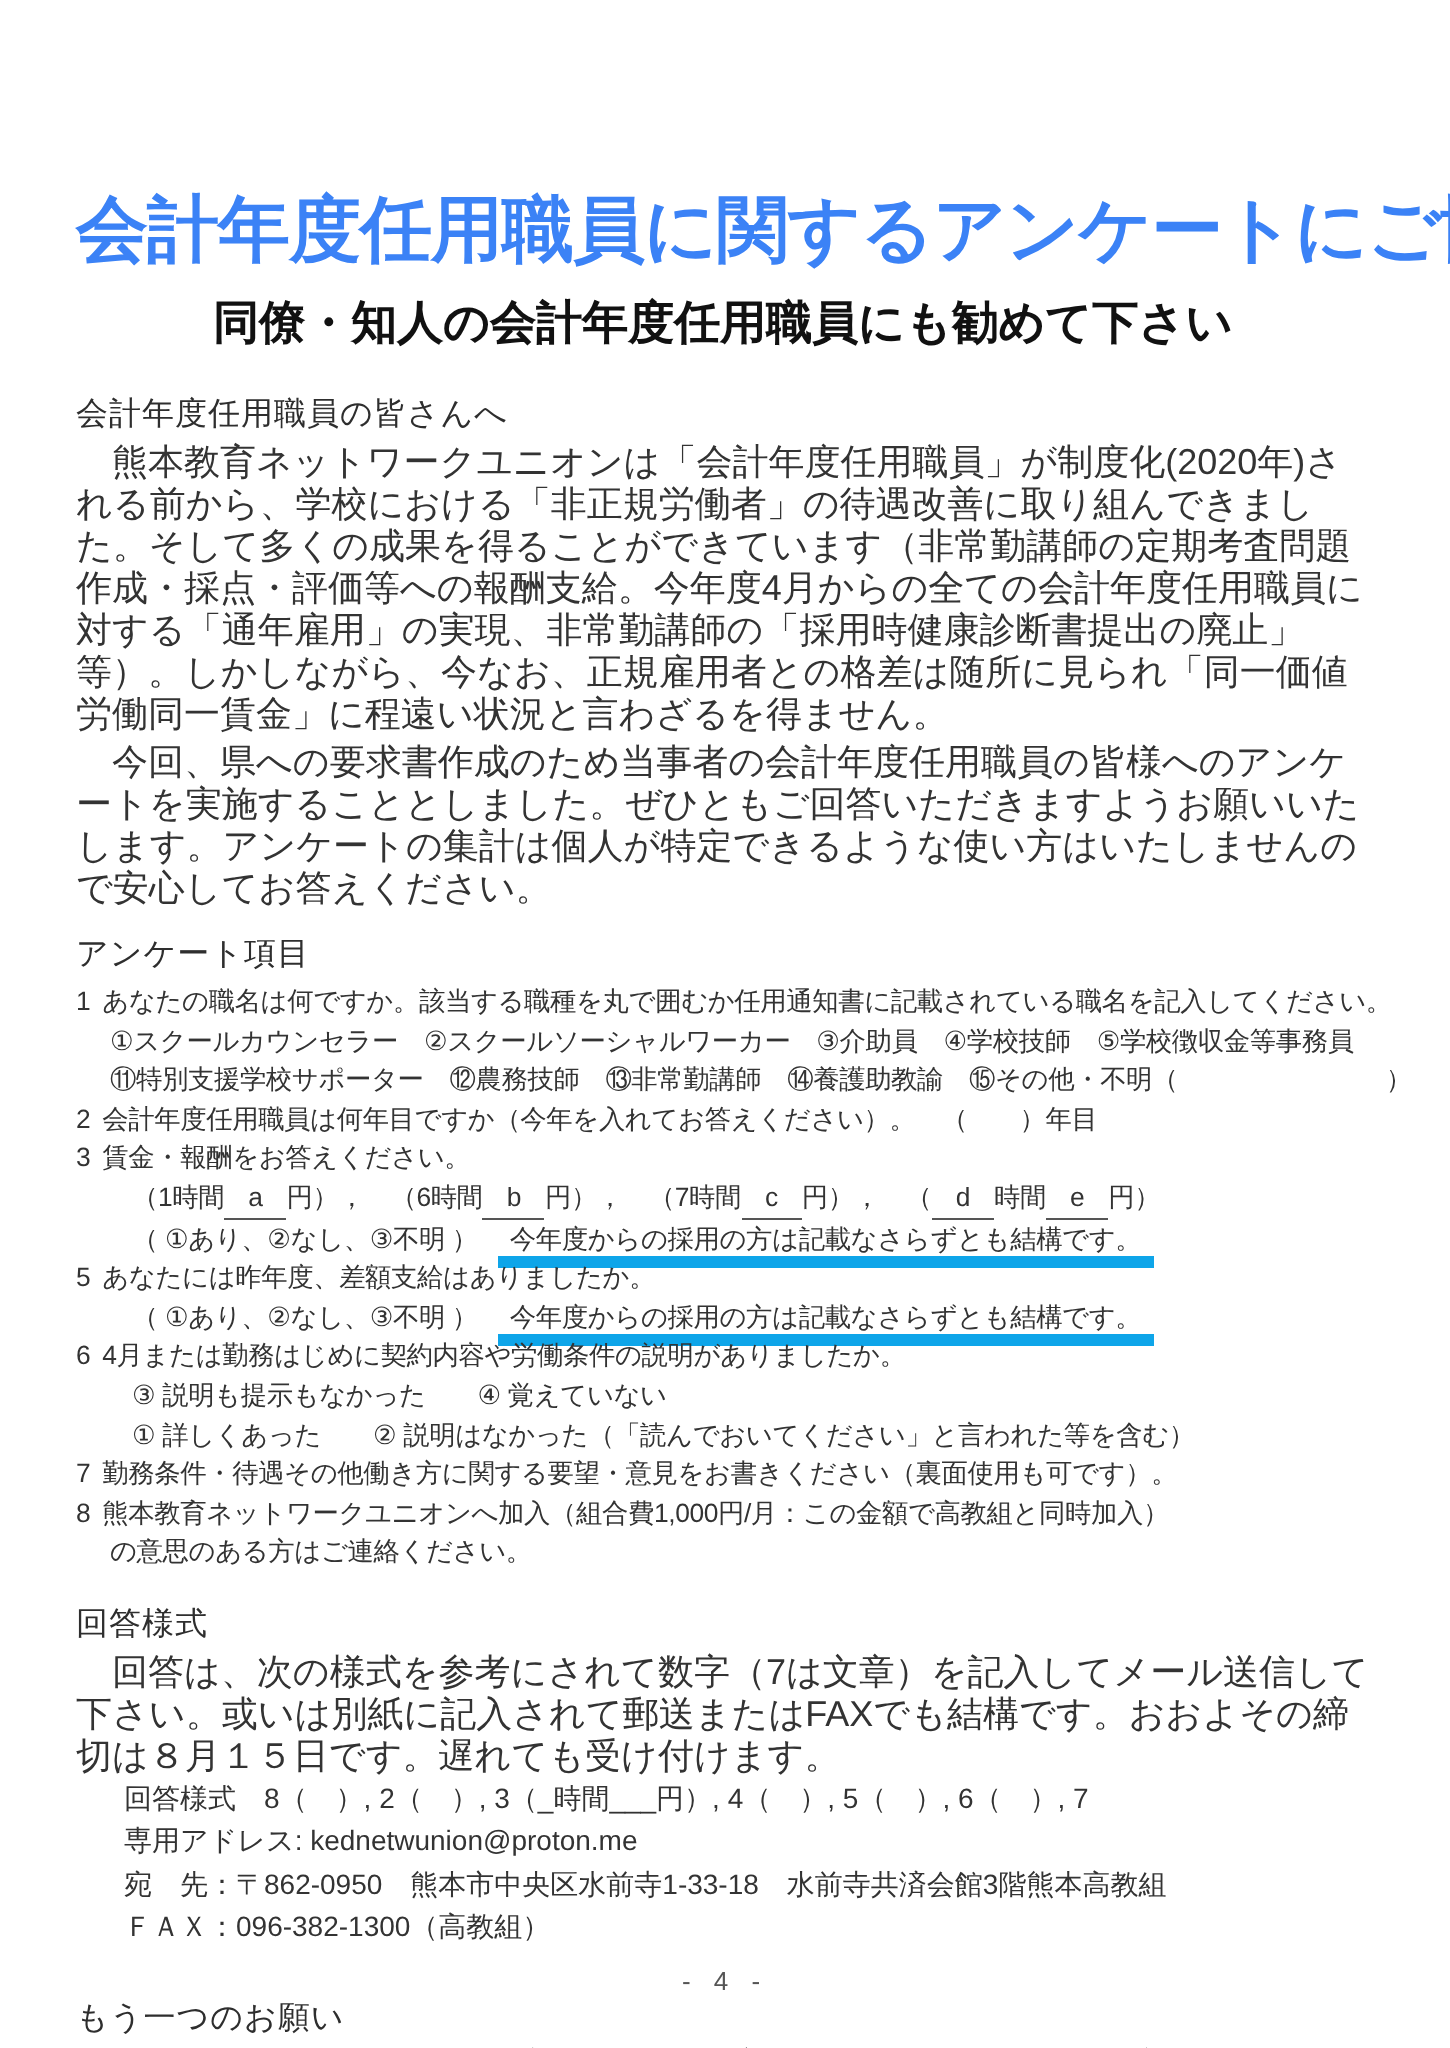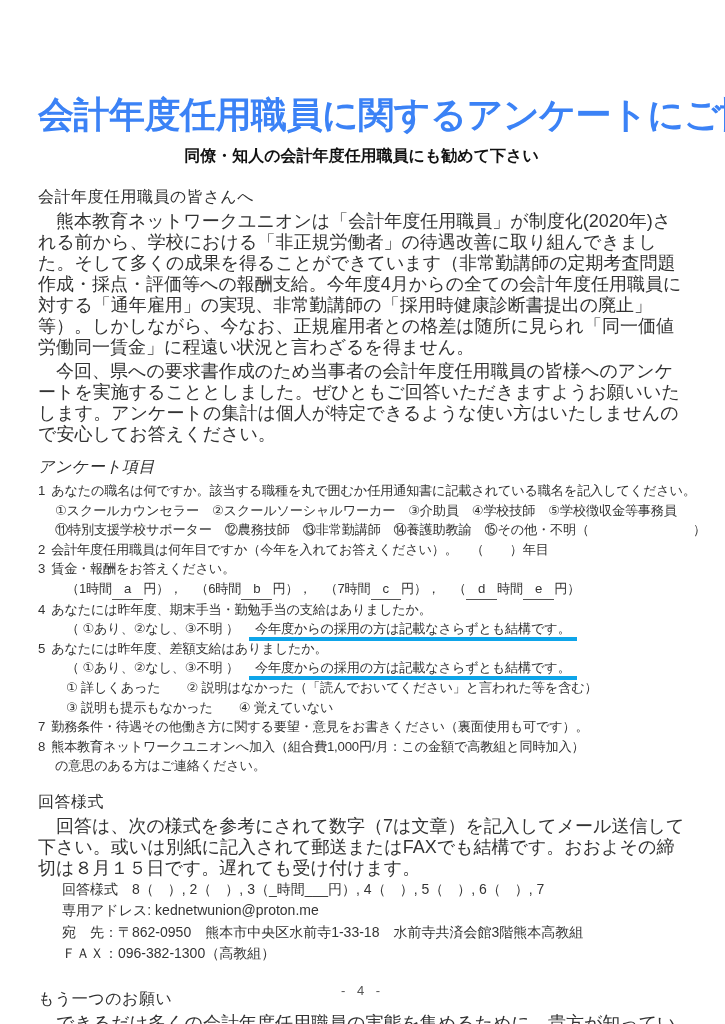--- a/index.html
+++ b/index.html
@@ -16,48 +16,48 @@
   h1.title{
     margin:94px 0 0 0;
     font-size:36px;line-height:42px;
     font-weight:700;color:#3b82f6;
     letter-spacing:-0.5px;
     white-space:nowrap;
   }
   .subtitle{
     margin-top:10px;
     text-align:center;
-    font-size:16px;font-weight:700;color:#111;
+    font-size:23px;font-weight:700;color:#111;
   }
   .sec-heading{
     font-size:16px;color:#2e2e2e;font-weight:500;
     letter-spacing:0.5px;
   }
   .h-intro{margin-top:20px;}
-  .h-survey{margin-top:12px;font-style:italic;}
+  .h-survey{margin-top:12px;}
   .h-reply{margin-top:16px;}
   .h-closing{margin-top:24px;}
   p.body{
     margin:3px 0 0 0;
     font-size:18px;line-height:21px;
     color:#333;
     word-break:break-all;
   }
   .qlist{margin-top:3px;font-size:13.2px;line-height:19.6px;letter-spacing:-0.2px;}
   .q{padding-left:17px;text-indent:-17px;white-space:nowrap;}
   .q .num{display:inline;padding-right:6px;}
   .opt{padding-left:17px;white-space:nowrap;}
   .opt2{padding-left:28px;white-space:nowrap;}
   .blank{
     display:inline-block;
     border-bottom:1px solid #555;
     padding:0 12px;
   }
   .u{
-    border-bottom:4px solid #0ea5e9;
+    border-bottom:6px solid #0ea5e9;
     padding:0 6px 1px 6px;
     margin-left:10px;
   }
   .reply-block{font-size:14px;line-height:21.5px;}
   .reply-line{padding-left:24px;white-space:nowrap;}
   .reply-line .lbl{padding-right:14px;}
   .footer{
     position:absolute;
     left:0;bottom:26px;width:100%;
     text-align:center;
@@ -84,28 +84,28 @@
       <div class="opt">①スクールカウンセラー　②スクールソーシャルワーカー　③介助員　④学校技師　⑤学校徴収金等事務員</div>
       <div class="opt">⑪特別支援学校サポーター　⑫農務技師　⑬非常勤講師　⑭養護助教諭　⑮その他・不明（　　　　　　　　）</div>
 
       <div class="q"><span class="num">2</span><span>会計年度任用職員は何年目ですか（今年を入れてお答えください）。　（　　）年目</span></div>
 
       <div class="q"><span class="num">3</span><span>賃金・報酬をお答えください。</span></div>
       <div class="opt2">
         <span>（1時間</span><span class="blank">a</span><span>円），　</span><span>（6時間</span><span class="blank">b</span><span>円），　</span><span>（7時間</span><span class="blank">c</span><span>円），　</span><span>（</span><span class="blank">d</span><span>時間</span><span class="blank">e</span><span>円）</span>
       </div>
 
-      <div class="q"><span class="num">4</span><span>あなたには昨年度、期末手当・勤勉手当の支給はありましたか。</span></div>
       <div class="opt2"><span>（ ①あり、②なし、③不明 ）</span><span class="u">今年度からの採用の方は記載なさらずとも結構です。</span></div>
 
       <div class="q"><span class="num">5</span><span>あなたには昨年度、差額支給はありましたか。</span></div>
       <div class="opt2"><span>（ ①あり、②なし、③不明 ）</span><span class="u">今年度からの採用の方は記載なさらずとも結構です。</span></div>
 
+      <div class="q"><span class="num">6</span><span>4月または勤務はじめに契約内容や労働条件の説明がありましたか。</span></div>
+      <div class="opt2">③ 説明も提示もなかった　　④ 覚えていない</div>
       <div class="opt2">① 詳しくあった　　② 説明はなかった（「読んでおいてください」と言われた等を含む）</div>
-      <div class="opt2">③ 説明も提示もなかった　　④ 覚えていない</div>
 
       <div class="q"><span class="num">7</span><span>勤務条件・待遇その他働き方に関する要望・意見をお書きください（裏面使用も可です）。</span></div>
 
       <div class="q"><span class="num">8</span><span>熊本教育ネットワークユニオンへ加入（組合費1,000円/月：この金額で高教組と同時加入）</span></div>
       <div class="opt">の意思のある方はご連絡ください。</div>
     </div>
 
     <div class="sec-heading h-reply">回答様式</div>
     <div class="reply-block">
       <p class="body">　回答は、次の様式を参考にされて数字（7は文章）を記入してメール送信して下さい。或いは別紙に記入されて郵送またはFAXでも結構です。おおよその締切は８月１５日です。遅れても受け付けます。</p>

